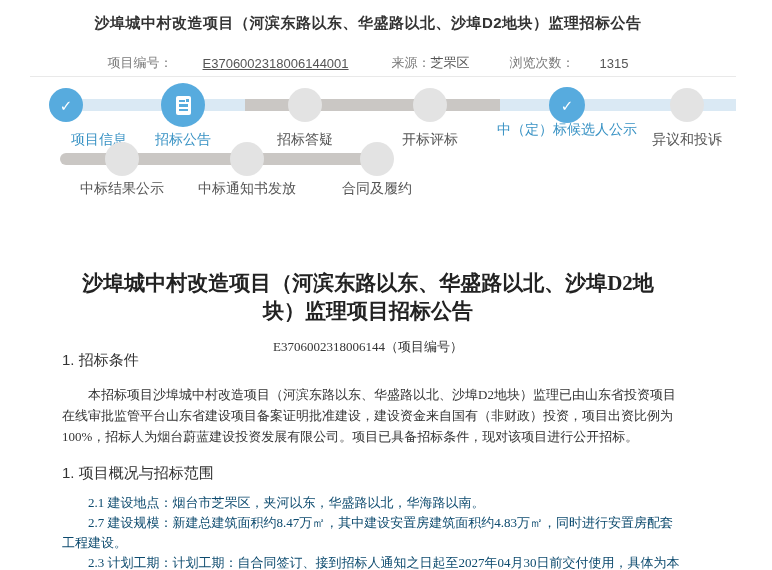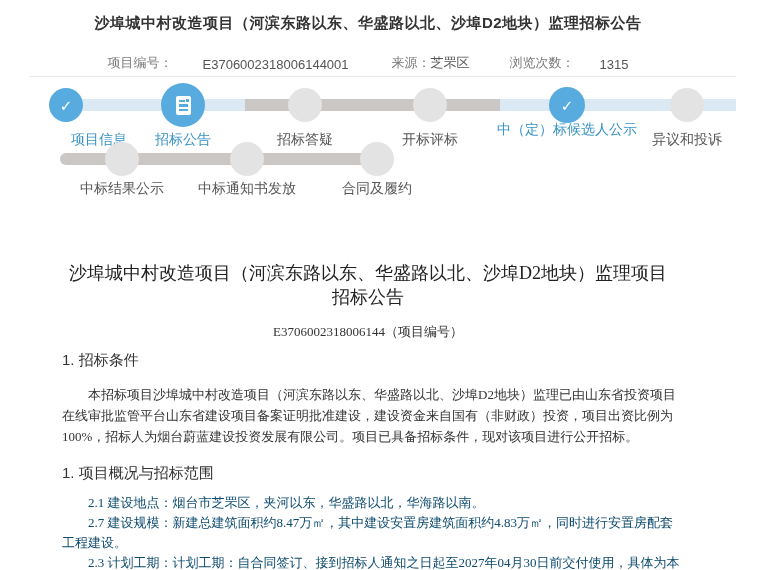--- a/index.html
+++ b/index.html
@@ -7,25 +7,25 @@
     position:relative;width:736px;height:570px;background:#ffffff;overflow:hidden;
     font-family:"Liberation Sans","DejaVu Sans",sans-serif;color:#333;
   }
   
   .top-title{
     position:absolute;top:14px;left:0;right:0;text-align:center;
     font-size:15px;font-weight:bold;color:#333;letter-spacing:0.5px;
   }
   .meta-row{
     position:absolute;top:54px;left:0;right:0;display:flex;justify-content:center;
-    align-items:flex-end;font-size:13px;color:#666;
+    align-items:center;font-size:13px;color:#666;
   }
   .meta-label{color:#7a7a7a;}
   .meta-value{color:#555;}
-  .mg30{margin-left:30px;}  .mg45{margin-left:43px;}
+  .mg30{margin-left:30px;text-decoration:underline;}  .mg45{margin-left:43px;}
   .mg40{margin-left:40px;}  .mg25{margin-left:25px;}
   .divider{position:absolute;top:76px;left:30px;right:0;border-top:1px solid #e9e9e9;}
 
   
   .seg{position:absolute;height:12px;}
   .seg.blue{background:#dae9f4;}
   .seg.gray{background:#cac7c4;}
   .rl{border-radius:6px 0 0 6px;}
   .circle{
     position:absolute;border-radius:50%;display:flex;align-items:center;justify-content:center;
@@ -36,21 +36,21 @@
   .check{color:#fff;font-size:15px;font-weight:bold;line-height:1;}
   .step-label{
     position:absolute;transform:translateX(-50%);white-space:nowrap;
     font-size:14px;color:#555;
   }
   .step-label.blue{color:#3892c4;}
 
   
   .doc-head{position:absolute;top:262px;left:0;right:0;text-align:center;
     font-family:"Liberation Serif","DejaVu Serif",serif;color:#222;}
-  .doc-title{width:612px;margin:0 auto;font-size:18px;line-height:1.32;font-weight:normal;}
+  .doc-title{width:612px;margin:8px auto;font-size:21px;line-height:1.32;font-weight:bold;}
   .doc-subtitle{margin-top:13px;font-size:13px;color:#333;}
   .doc-body{position:absolute;top:350px;left:62px;right:56px;}
   .sec-heading{font-size:15px;color:#333;line-height:20px;margin:0;font-weight:normal;}
   .sec-heading.h2{margin-top:16px;}
   .sec-para{
     font-family:"Liberation Serif","DejaVu Serif",serif;
     font-size:13px;line-height:21px;color:#333;margin:14px 0 0 0;text-indent:2em;
   }
   .sec-items{margin-top:10px;}
   .sec-item{

